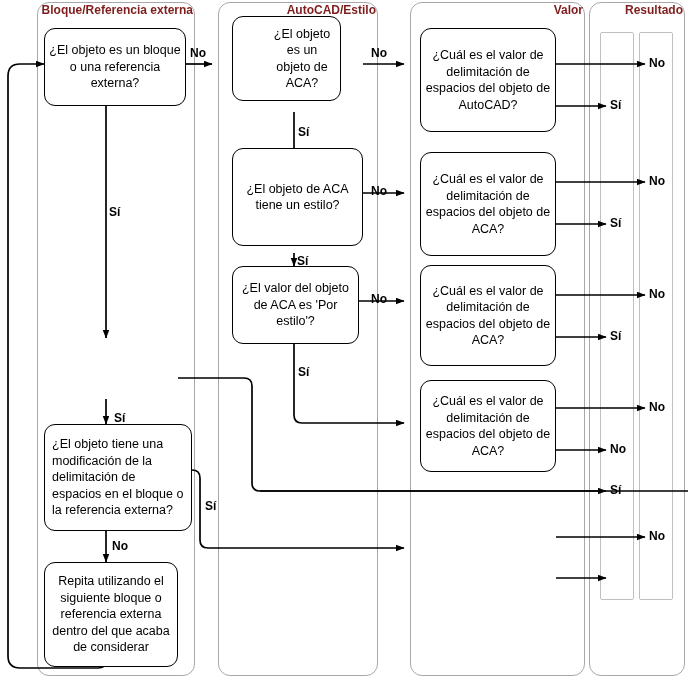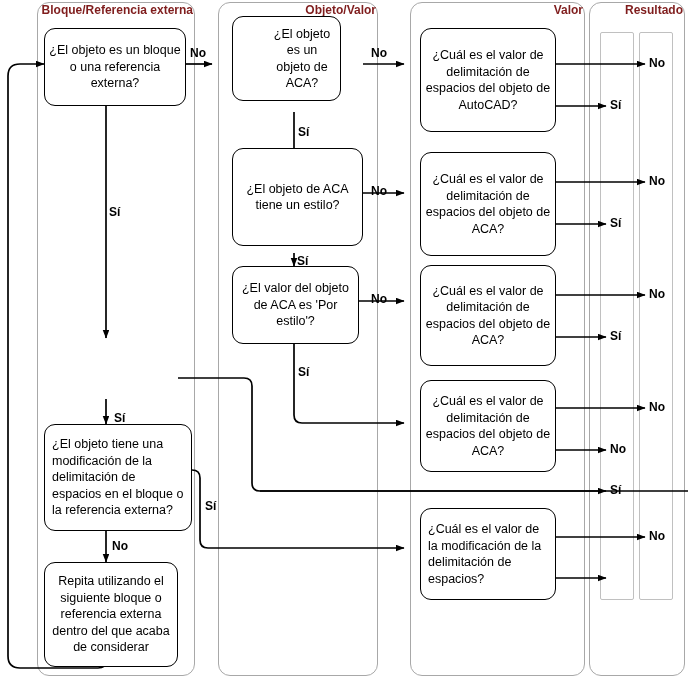--- a/index.html
+++ b/index.html
@@ -84,21 +84,21 @@
 
   <div class="lane" style="left:37px; top:2px; width:158px; height:674px;"></div>
   <div class="lane" style="left:218px; top:2px; width:160px; height:674px;"></div>
   <div class="lane" style="left:410px; top:2px; width:175px; height:674px;"></div>
   <div class="lane" style="left:589px; top:2px; width:96px; height:674px;"></div>
 
   <div class="subcol" style="left:600px; top:32px; width:34px; height:568px;"></div>
   <div class="subcol" style="left:639px; top:32px; width:34px; height:568px;"></div>
 
   <div class="lane-title" style="left:39px; top:3px; width:154px;">Bloque/Referencia externa</div>
-  <div class="lane-title" style="left:220px; top:3px; width:156px;">Objeto/Valor</div>
+  <div class="lane-title" style="left:220px; top:3px; width:156px;">AutoCAD/Estilo</div>
   <div class="lane-title" style="left:412px; top:3px; width:171px;">Valor</div>
   <div class="lane-title" style="left:591px; top:3px; width:92px;">Resultado</div>
 
   <svg class="layer" viewBox="0 0 688 684" xmlns="http://www.w3.org/2000/svg">
     <defs>
       <marker id="ah" markerWidth="9" markerHeight="9" refX="8.4" refY="3.4" orient="auto" markerUnits="userSpaceOnUse">
         <path d="M0,0 L9,3.4 L0,6.8 z" fill="#000"></path>
       </marker>
     </defs>
     <g fill="none" stroke="#000000" stroke-width="1.7">
@@ -162,21 +162,20 @@
   <div class="node" style="left:232px; top:266px; width:127px; height:78px;">¿El valor del objeto de ACA es 'Por estilo'?</div>
 
   <div class="node" style="left:420px; top:28px; width:136px; height:104px;">¿Cuál es el valor de delimitación de espacios del objeto de AutoCAD?</div>
 
   <div class="node" style="left:420px; top:152px; width:136px; height:104px;">¿Cuál es el valor de delimitación de espacios del objeto de ACA?</div>
 
   <div class="node" style="left:420px; top:265px; width:136px; height:101px;">¿Cuál es el valor de delimitación de espacios del objeto de ACA?</div>
 
   <div class="node" style="left:420px; top:380px; width:136px; height:92px;">¿Cuál es el valor de delimitación de espacios del objeto de ACA?</div>
 
-  <div class="node left-align" style="left:420px; top:508px; width:136px; height:92px;">¿Cuál es el valor de la modificación de la delimitación de espacios?</div>
 
   <div class="elabel" style="left:190px; top:47px;">No</div>
   <div class="elabel" style="left:109px; top:206px;">Sí</div>
 
   <div class="elabel" style="left:371px; top:47px;">No</div>
   <div class="elabel" style="left:298px; top:126px;">Sí</div>
 
   <div class="elabel" style="left:371px; top:185px;">No</div>
   <div class="elabel" style="left:297px; top:255px;">Sí</div>
 

